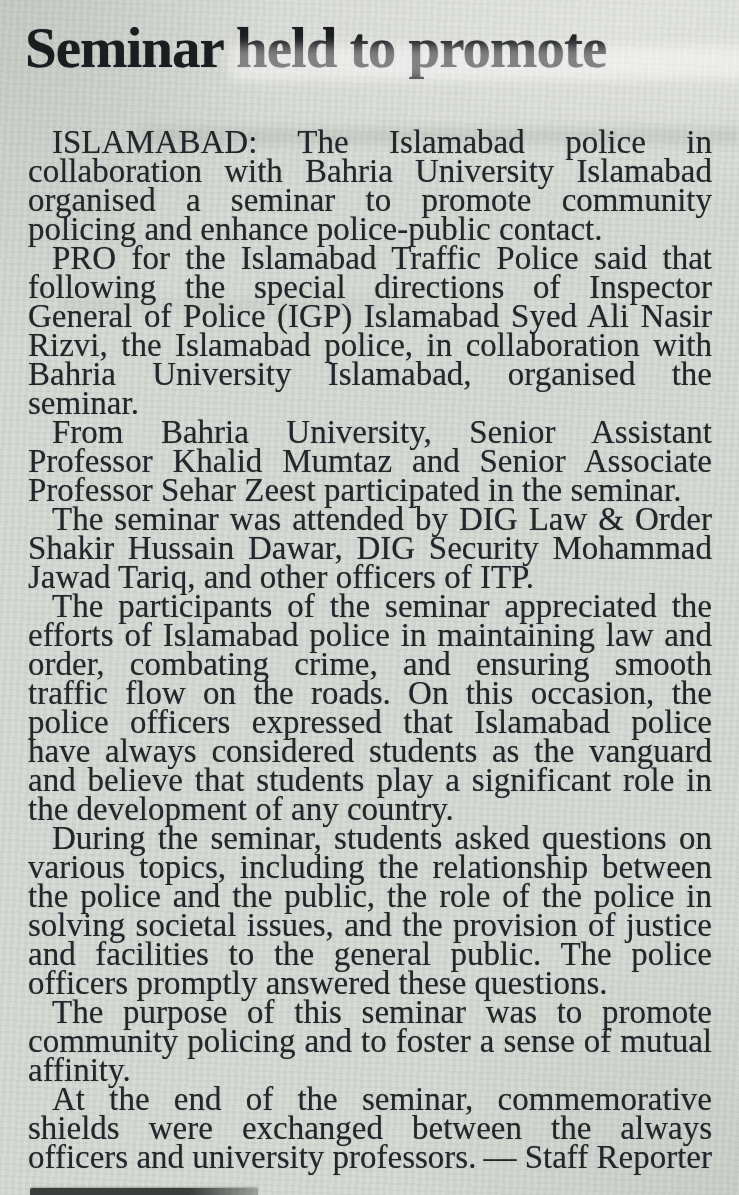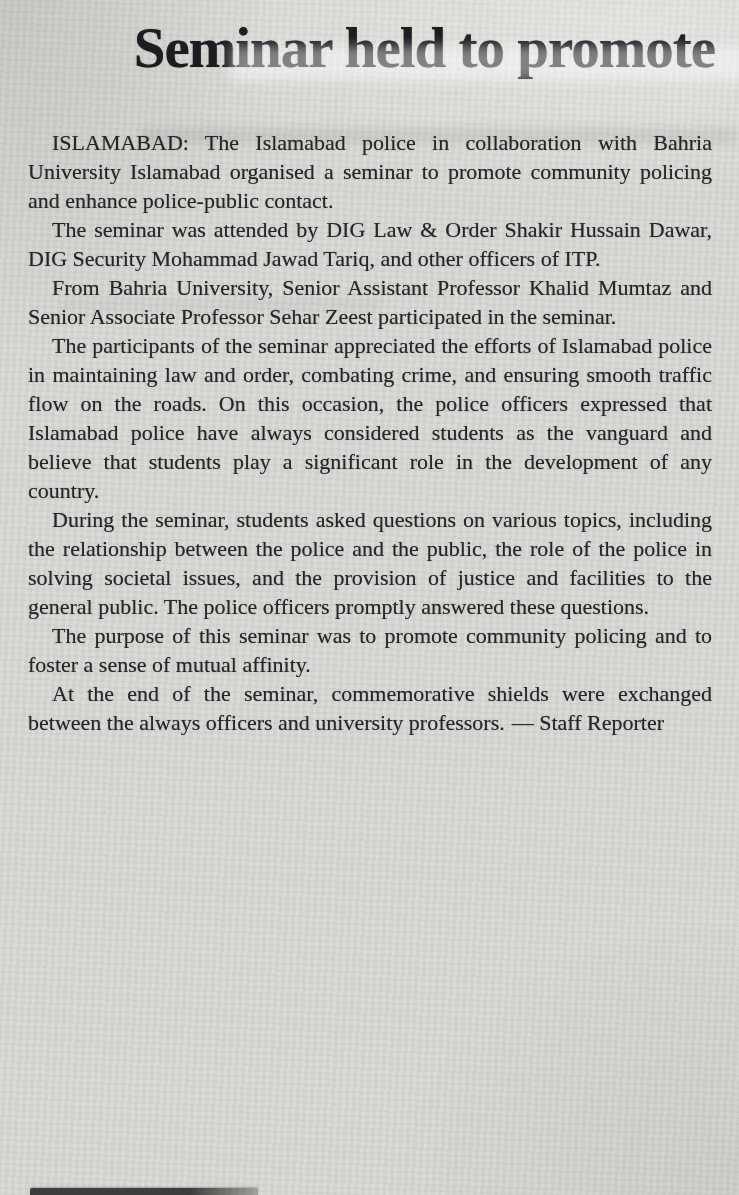--- a/index.html
+++ b/index.html
@@ -47,27 +47,26 @@
     box-shadow: 0 -1px 2px rgba(60,62,61,0.35);
   }
   .headline {
     margin: 14px 24px 10px 25px;
     font-size: 57px;
     line-height: 1.2;
     font-weight: bold;
     letter-spacing: -1px;
     color: #1b1d20;
     text-shadow: 0 0 1px rgba(20,22,24,0.55);
-    text-align: right;
   }
   .headline .hl-line { display: block; }
   .body-copy {
     position: relative;
     margin: 46px 27px 9px 28px;
-    font-size: 22px;
+    font-size: 33px;
     line-height: 29px;
     text-align: justify;
     text-shadow: 0 0 1px rgba(30,33,36,0.45);
   }
   .body-copy p {
     margin: 0;
     text-indent: 24px;
   }
   .byline { margin-left: 7px; }
 </style>
@@ -79,22 +78,23 @@
   <div class="scan-band-1"></div>
   <div class="scan-band-2"></div>
   <div class="scan-band-3"></div>
 
   <h1 class="headline">
     <span class="hl-line">Seminar held to promote</span>
   </h1>
 
   <div class="body-copy">
     <p>ISLAMABAD: The Islamabad police in collaboration with Bahria University Islamabad organised a seminar to promote community policing and enhance police-public contact.</p>
+    <p>PRO for the Islamabad Traffic Police said that following the special directions of Inspector General of Police (IGP) Islamabad Syed Ali Nasir Rizvi, the Islamabad police, in collaboration with Bahria University Islamabad, organised the seminar.</p>
+    <p>From Bahria University, Senior Assistant Professor Khalid Mumtaz and Senior Associate Professor Sehar Zeest participated in the seminar.</p>
     <p>The seminar was attended by DIG Law &amp; Order Shakir Hussain Dawar, DIG Security Mohammad Jawad Tariq, and other officers of ITP.</p>
-    <p>From Bahria University, Senior Assistant Professor Khalid Mumtaz and Senior Associate Professor Sehar Zeest participated in the seminar.</p>
     <p>The participants of the seminar appreciated the efforts of Islamabad police in maintaining law and order, combating crime, and ensuring smooth traffic flow on the roads. On this occasion, the police officers expressed that Islamabad police have always considered students as the vanguard and believe that students play a significant role in the development of any country.</p>
     <p>During the seminar, students asked questions on various topics, including the relationship between the police and the public, the role of the police in solving societal issues, and the provision of justice and facilities to the general public. The police officers promptly answered these questions.</p>
     <p>The purpose of this seminar was to promote community policing and to foster a sense of mutual affinity.</p>
     <p><span>At the end of the seminar, commemorative shields were exchanged between the always officers and university professors.</span><span class="byline">— Staff Reporter</span></p>
   </div>
 
   <div class="adjacent-edge"></div>
 
 </div>
 

